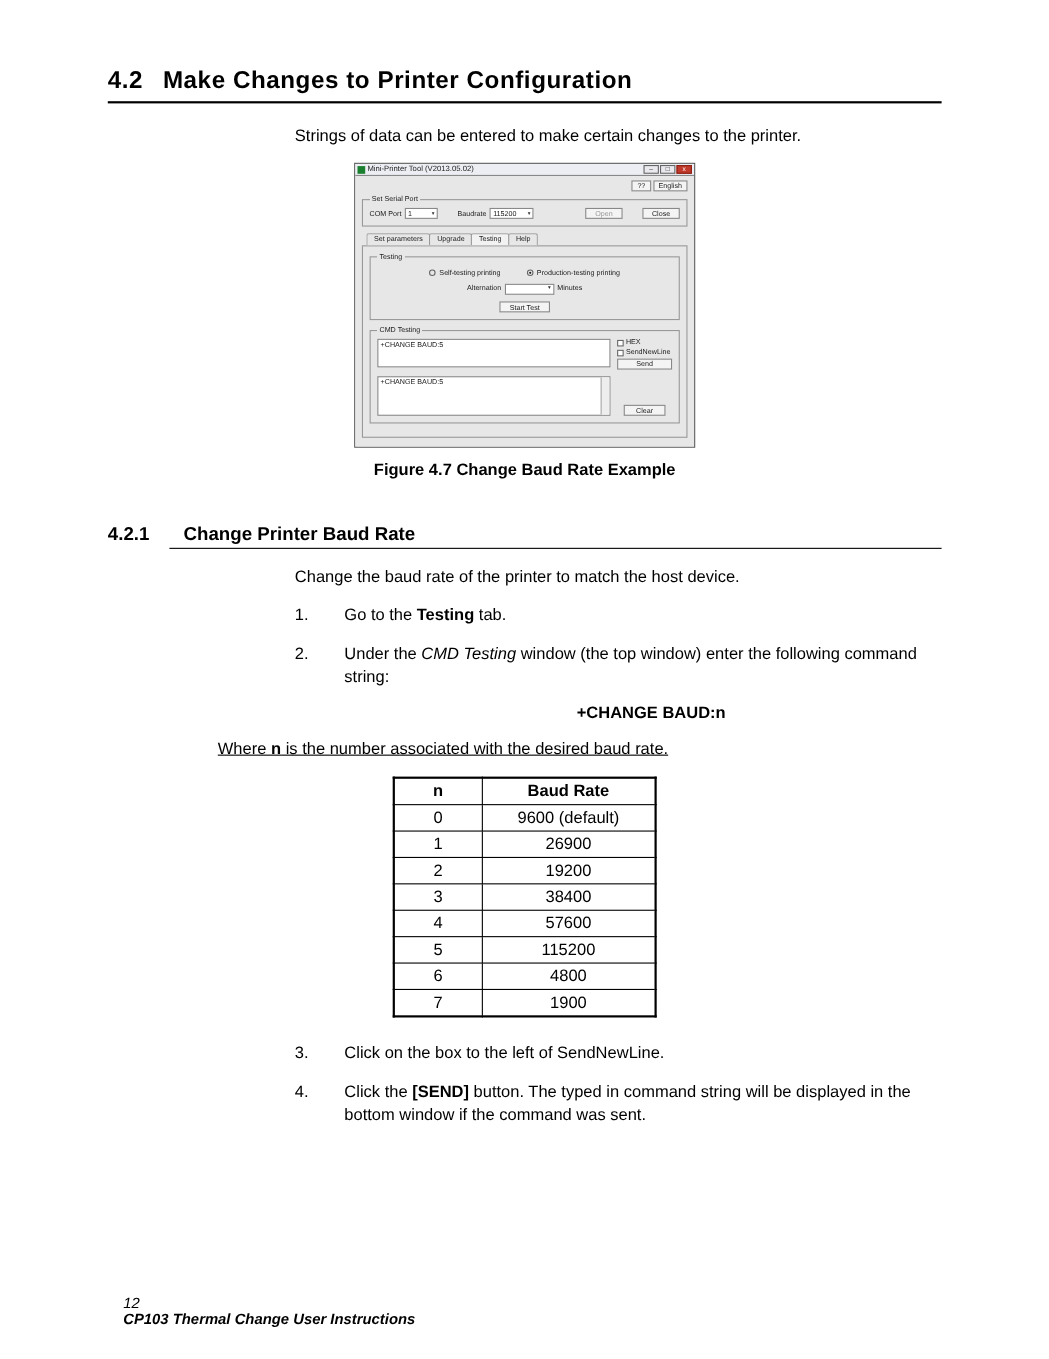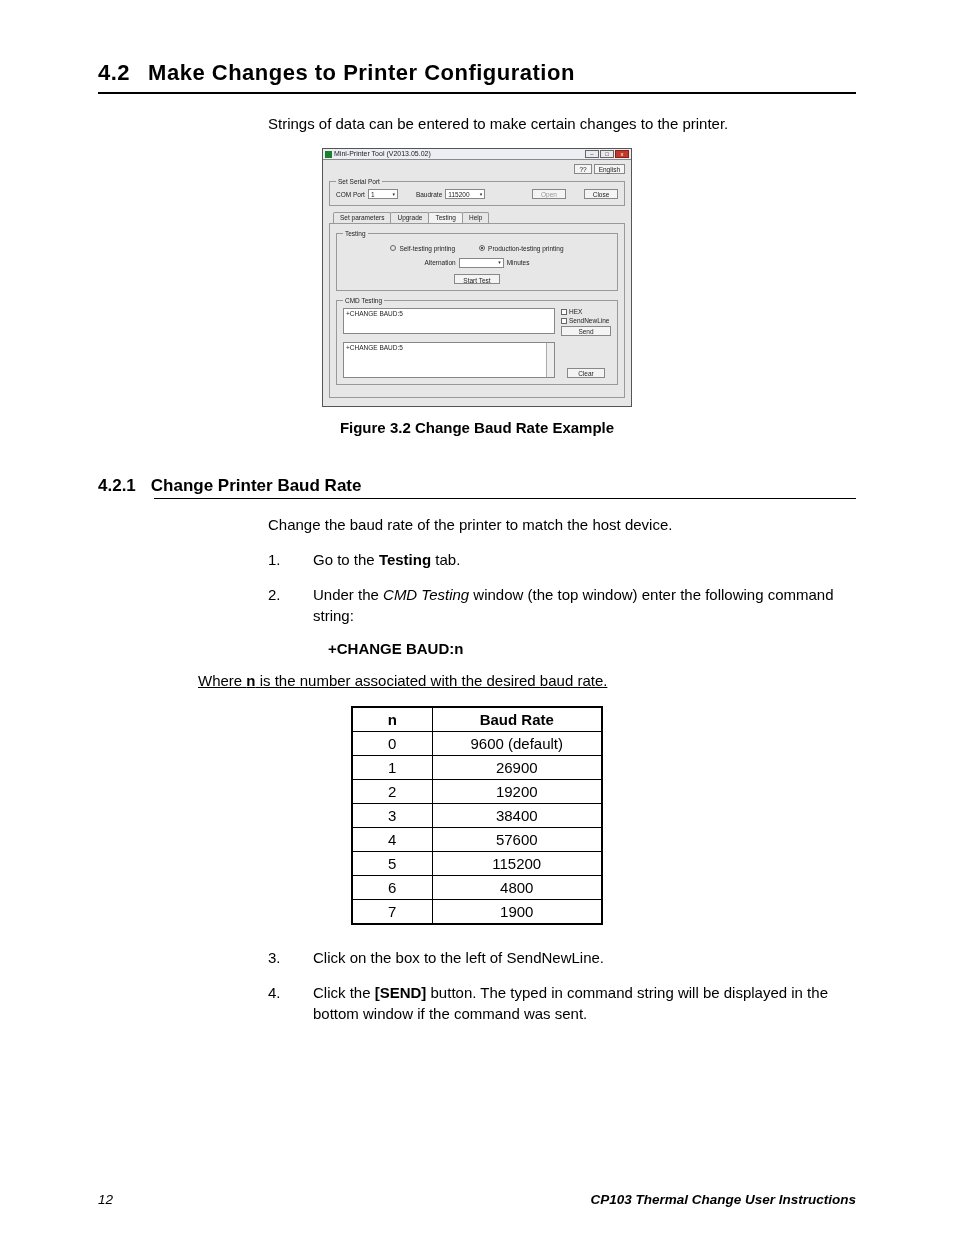--- a/index.html
+++ b/index.html
@@ -40,36 +40,36 @@
   .tabs-row { display:flex; gap:0; margin-top:4px; margin-left:4px; font-size:6.5px;}
   .tab { border:1px solid #999; border-bottom:none; background:#e7e7e7; padding:1px 6px; border-radius:2px 2px 0 0; margin-right:-1px;}
   .tab.active{ background:#f2f2f2; position:relative; z-index:2;}
   .tab-panel { border:1px solid #999; padding:6px; background:#e7e7e7;}
   .radio { width:6px; height:6px; border:1px solid #666; border-radius:50%; display:inline-block; position:relative;}
   .radio.checked::after{content:"";position:absolute;left:1px;top:1px;width:2px;height:2px;background:#222;border-radius:50%;}
   .txtarea { border:1px solid #888; background:#fff; font-size:6.5px; padding:1px 2px;}
   .chk { width:6px; height:6px; border:1px solid #666; background:#fff; display:inline-block;}
   .disabled-text{color:#999;}
   
-  .h2-row { display:flex; align-items:baseline; gap:4px; margin-bottom:2px;}
+  .h2-row { display:flex; align-items:baseline; gap:20px; margin-bottom:2px;}
   .h2-num { font-weight:800; font-size:17px; }
   .h2-text { font-weight:800; font-size:17px;margin-left:11px; }
   .h2-rule { border-bottom:1.5px solid #000; margin-left:56px; margin-bottom:16px;}
   ol.steps { list-style:none; padding:0;}
   ol.steps > li { display:flex; margin-bottom:14px; line-height:1.4;}
   ol.steps .num { width:45px; flex:0 0 45px;}
   .bold{font-weight:700;}
   .italic{font-style:italic;}
-  .cmd-center { text-align:left; margin-left:60px; font-weight:700; margin:8px 0 14px 60px;}
+  .cmd-center { text-align:center; margin-left:60px; font-weight:700; margin:8px 0 14px 60px;}
   
   table.baud { border-collapse:collapse; margin:4px auto 22px auto; border:2px solid #000;}
   table.baud th, table.baud td { border:1px solid #000; padding:3px 0; text-align:center; font-size:15px;}
   table.baud th { font-weight:700;}
-  .col-n{width:80px;} .col-b{width:170px;}
-  .footer { position:absolute; bottom:28px; left:98px; right:98px; display:flex; justify-content:space-between; font-size:13.5px;}
+  .col-n{width:80px;} .col-b{width:158px;}
+  .footer { position:absolute; bottom:28px; left:112px; right:98px; display:flex; justify-content:space-between; font-size:13.5px;flex-direction:column;}
   .footer .pn{font-style:italic;}
   .footer .doc{font-weight:700; font-style:italic;}
 </style>
 </head>
 <body>
 
 <div class="h1-row">
   <span class="h1-num">4.2</span>
   <span class="h1-text">Make Changes to Printer Configuration</span>
 </div>
@@ -171,21 +171,21 @@
             <div style="width:50px; display:flex; justify-content:center;">
               <span class="mini-btn" style="text-align:center;width:38px">Clear</span>
             </div>
           </div>
         </fieldset>
       </div>
     </div>
   </div>
 </div>
 
-<div class="fig-caption">Figure 3.2  Change Baud Rate Example</div>
+<div class="fig-caption">Figure 4.7  Change Baud Rate Example</div>
 
 <div class="h2-row">
   <span class="h2-num">4.2.1</span>
   <span class="h2-text">Change Printer Baud Rate</span>
 </div>
 <div class="h2-rule"></div>
 
 <div class="body-indent">
   <p class="para">Change the baud rate of the printer to match the host device.</p>
 

